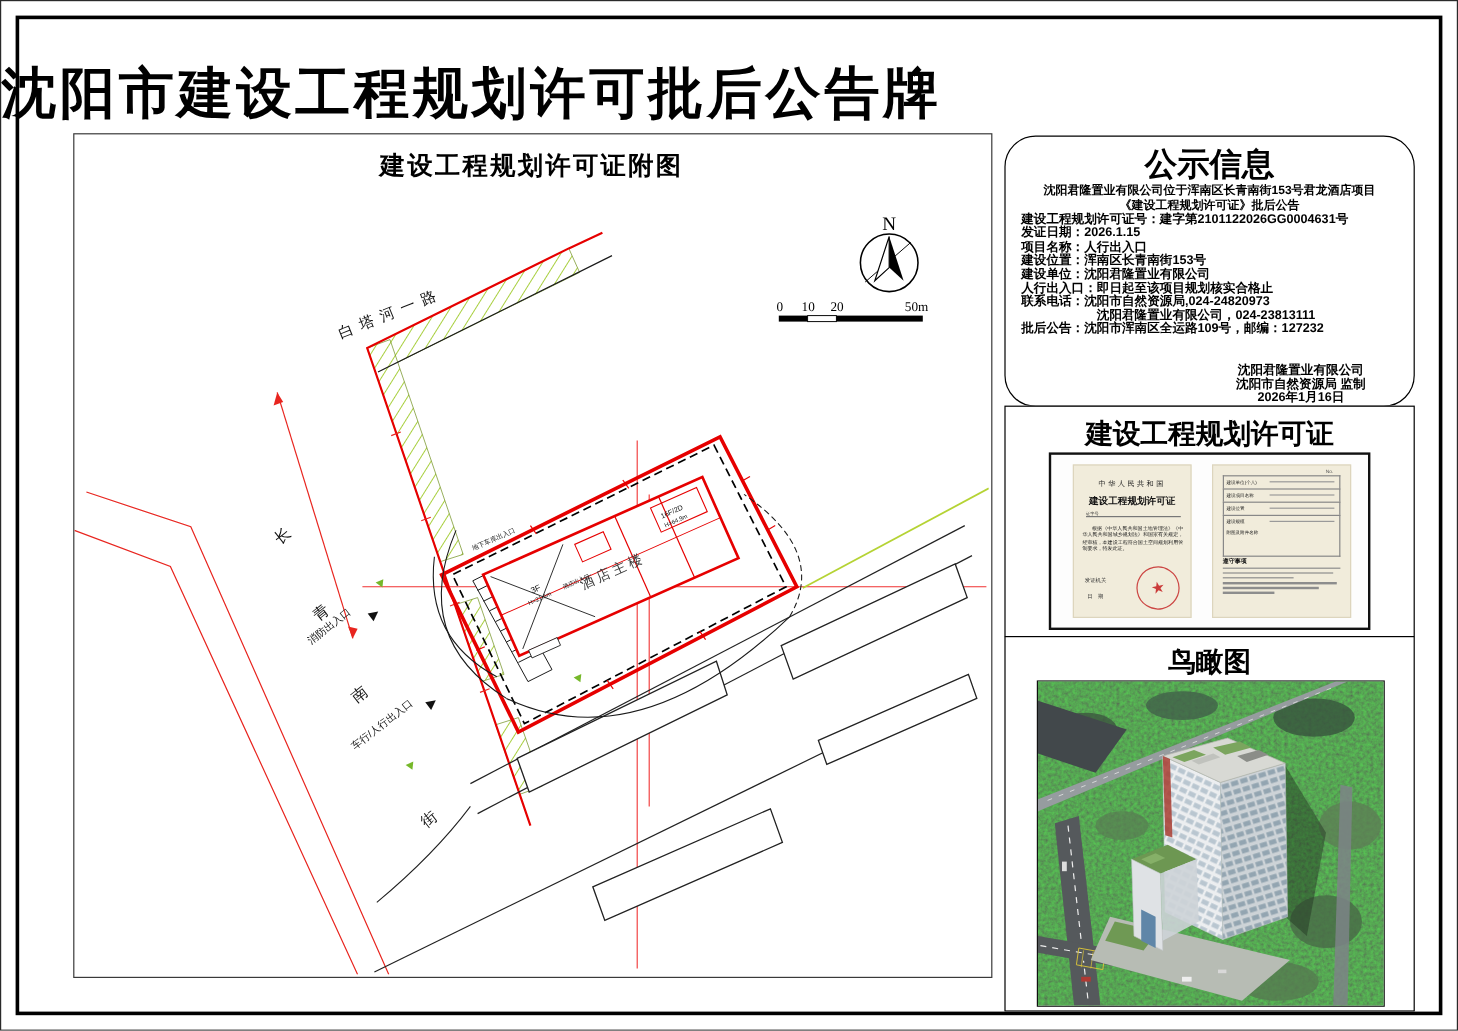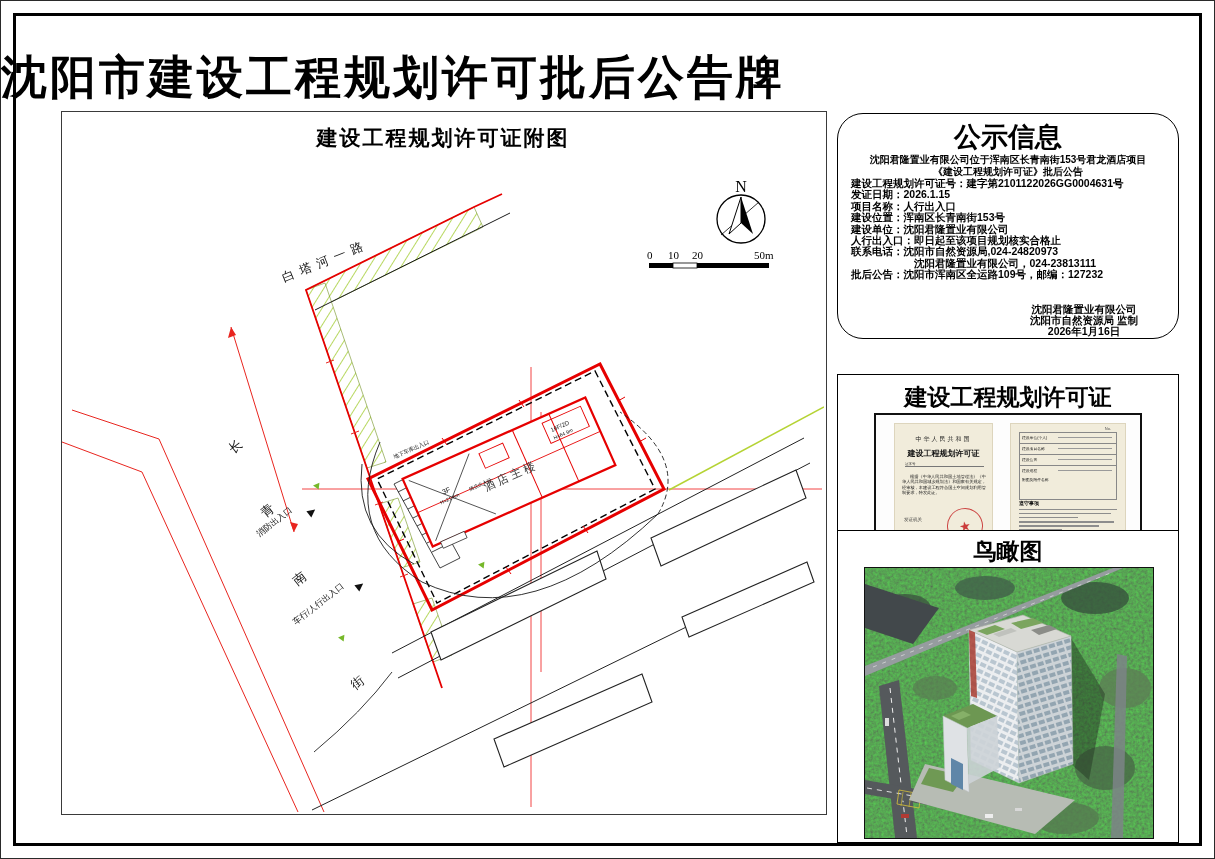--- a/index.html
+++ b/index.html
@@ -7,21 +7,21 @@
          font-family:"Liberation Sans","DejaVu Sans",sans-serif;color:#000;}
   .frame{position:absolute;left:12px;top:12px;width:1183px;height:827px;border:3px solid #000;pointer-events:none;}
   .main-title{position:absolute;left:0;top:46px;width:100%;text-align:left;
               font-family:"Liberation Serif","DejaVu Serif",serif;font-size:46px;font-weight:600;letter-spacing:3px;}
   
   .plan-box{position:absolute;left:60px;top:110px;width:764px;height:702px;border:1px solid #3a3a3a;}
   .plan-box svg{position:absolute;left:0;top:0;}
   
   .panel{position:absolute;left:836px;width:342px;border:1.5px solid #000;box-sizing:border-box;background:#fff;}
   .p1{top:112px;height:226px;border-radius:26px;}
-  .p2{top:336.5px;height:193px;margin-top:36px;}
+  .p2{top:336.5px;height:193px;}
   .p3{top:528.5px;height:313px;}
   .panel-title-lg{position:absolute;left:0;width:100%;text-align:center;
       font-family:"Liberation Serif","DejaVu Serif",serif;font-weight:600;}
   .notice-title{top:5px;font-size:27px;}
   .notice-sub{position:absolute;top:40px;left:0;width:100%;text-align:center;font-size:10px;font-weight:700;line-height:11.5px;}
   .notice-fields{position:absolute;top:64px;left:13px;right:8px;font-size:10.5px;font-weight:700;line-height:11.4px;}
   .nrow{white-space:nowrap;}
   .nrow.indent{padding-left:63px;}
   .notice-footer{position:absolute;top:190px;right:40px;text-align:center;font-size:10.5px;font-weight:700;line-height:11.2px;}
   .permit-title{top:7px;font-size:23px;}

